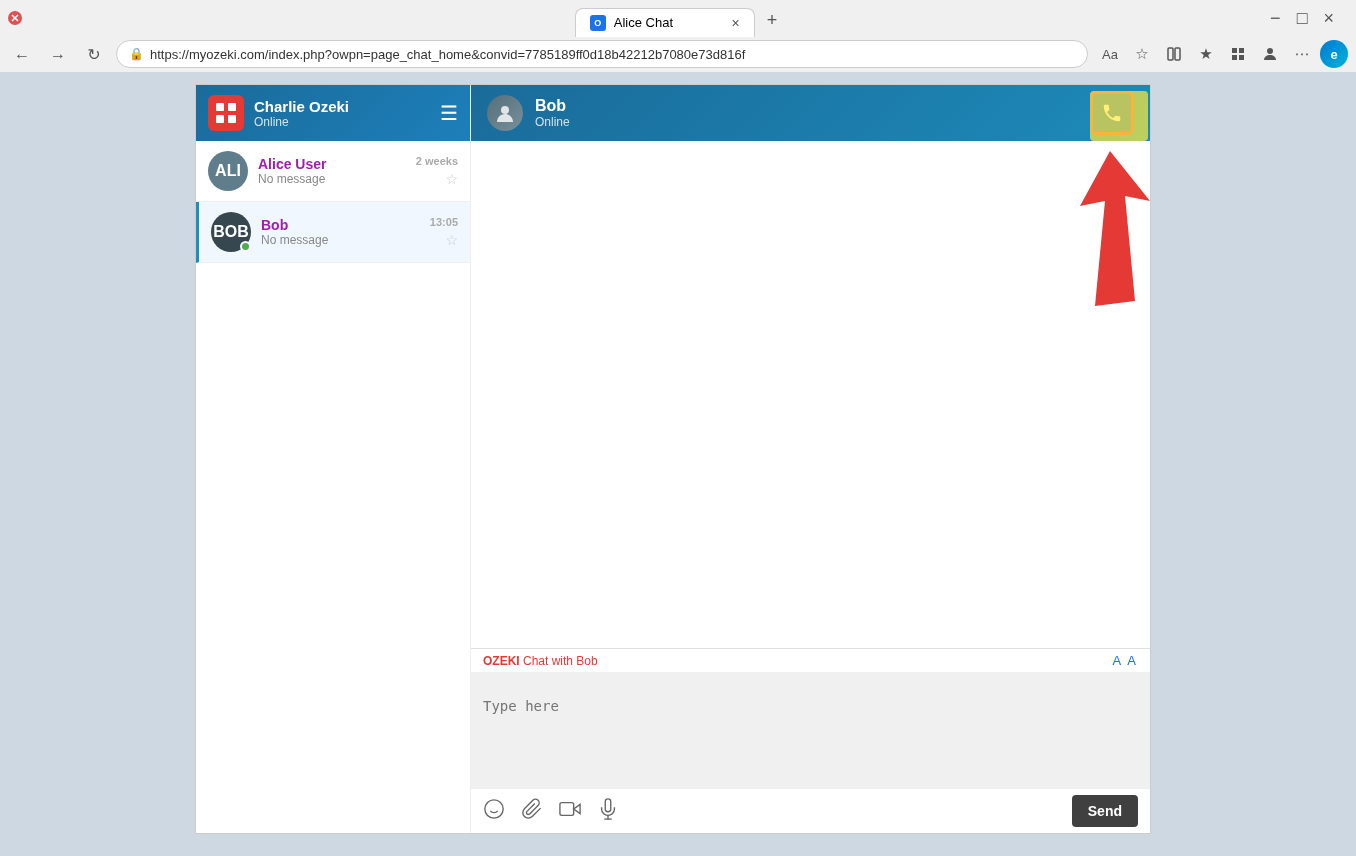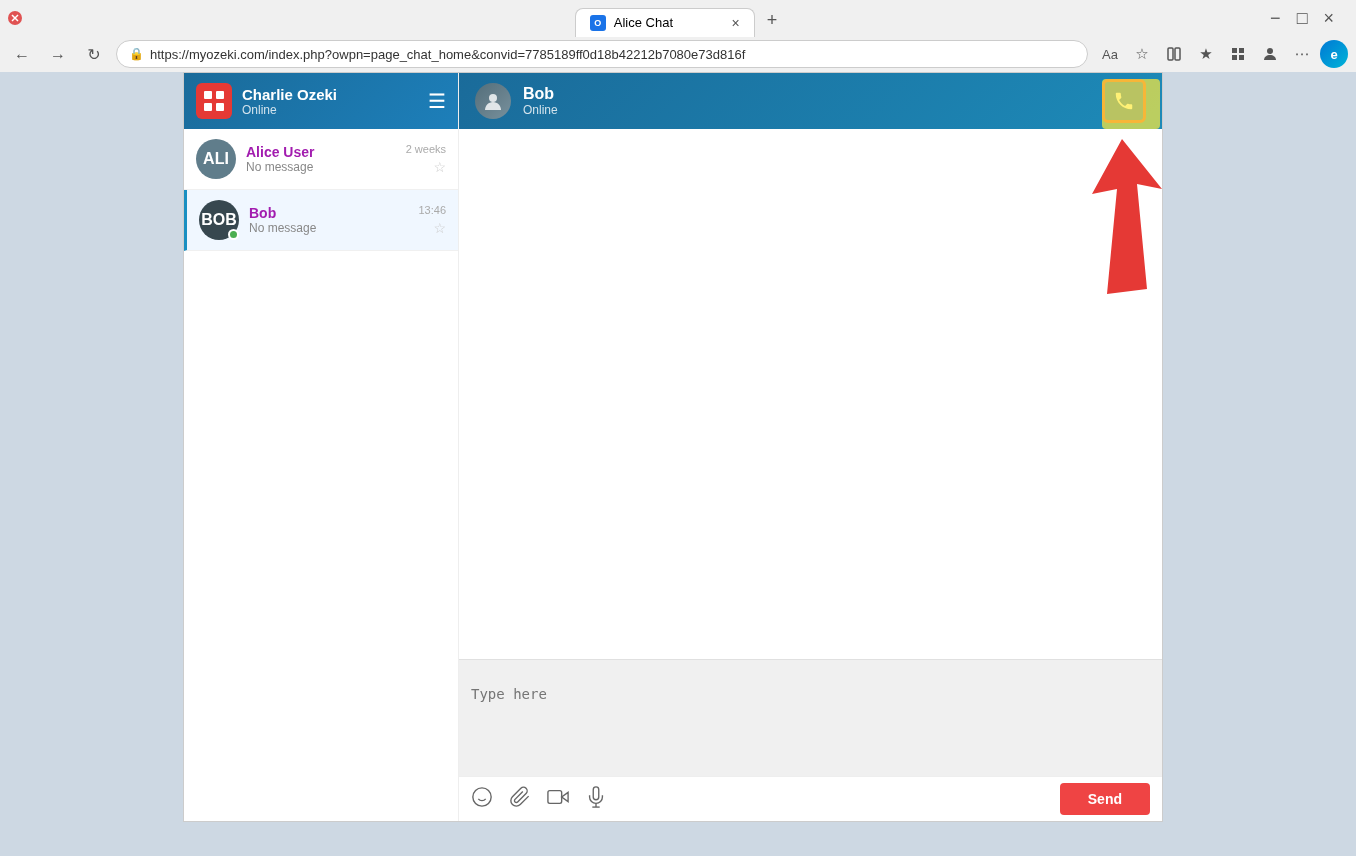--- a/index.html
+++ b/index.html
@@ -239,20 +239,21 @@
     }
     .contact-meta {
       display: flex;
       flex-direction: column;
       align-items: flex-end;
       gap: 4px;
     }
     .contact-time {
       font-size: 11px;
       color: #aaa;
+      font-weight: bold;
     }
     .contact-star {
       color: #ccc;
       font-size: 14px;
     }
 
     
     .chat-area {
       flex: 1;
       display: flex;
@@ -346,25 +347,25 @@
       display: flex;
       gap: 16px;
       flex: 1;
     }
     .chat-action-icon {
       font-size: 20px;
       color: #666;
       cursor: pointer;
     }
     .send-button {
-      background: #ef4444;
+      background: #404040;
       color: white;
       border: none;
       border-radius: 4px;
-      padding: 8px 28px;
+      padding: 8px 16px;
       font-size: 14px;
       font-weight: 600;
       cursor: pointer;
     }
 
     
     .arrow-overlay {
       position: absolute;
       top: 56px;
       right: 0;
@@ -446,21 +447,21 @@
           <circle cx="8" cy="5" r="3"></circle>
           <path d="M2 14c0-3 2.7-5 6-5s6 2 6 5"></path>
         </svg>
     </button>
     <button class="browser-action-btn">⋯</button>
     <div class="edge-icon" style="font-size:13px; font-weight:bold; color:white; background: linear-gradient(135deg,#0078d4,#00b4d8); border-radius:50%; width:28px;height:28px;display:flex;align-items:center;justify-content:center; cursor:pointer;">e</div>
   </div>
 </div>
 
 <div style="display:flex; margin-left:183px; width:980px; height:calc(856px - 106px); position:relative;">
-  <div class="app-container" style="margin:0; width:100%; height:100%;justify-content:space-between;">
+  <div class="app-container" style="margin:12px; width:100%; height:100%;justify-content:space-between;">
 
     <div class="sidebar">
       <div class="sidebar-header">
         <div class="sidebar-header-avatar">
           <svg width="22" height="22" viewBox="0 0 22 22" fill="none">
             <rect x="1" y="1" width="8" height="8" fill="white" rx="1"></rect>
             <rect x="13" y="1" width="8" height="8" fill="white" rx="1"></rect>
             <rect x="1" y="13" width="8" height="8" fill="white" rx="1"></rect>
             <rect x="13" y="13" width="8" height="8" fill="white" rx="1"></rect>
           </svg>
@@ -491,21 +492,21 @@
         <div class="contact-item active">
           <div class="contact-avatar bob">
             <span>BOB</span>
             <div class="online-dot"></div>
           </div>
           <div class="contact-info">
             <div class="contact-name">Bob</div>
             <div class="contact-last-msg">No message</div>
           </div>
           <div class="contact-meta">
-            <span class="contact-time">13:46</span>
+            <span class="contact-time">13:05</span>
             <span class="contact-star">☆</span>
           </div>
         </div>
       </div>
     </div>
 
     <div class="chat-area" style="position:relative;">
 
       <div class="chat-header">
         <div class="chat-header-bob-img">
@@ -530,20 +531,26 @@
         <polygon points="160,10 200,60 175,55 185,160 145,165 155,60 130,65" fill="#e53935"></polygon>
       </svg>
 
       <div style="position:absolute; top:6px; right:2px; width:58px; height:50px; background: rgba(255,235,59,0.7); border-radius:4px; pointer-events:none; z-index:5;"></div>
 
       <div class="chat-messages">
         
       </div>
 
       <div class="chat-footer">
+        <div class="chat-footer-label">
+          <div class="chat-footer-label-left">
+            <span class="brand">OZEKI</span><span> Chat with Bob</span>
+          </div>
+          <div class="chat-footer-font-size">A A</div>
+        </div>
         <div class="chat-input-area">
           <textarea class="chat-input" placeholder="Type here" style=""></textarea>
         </div>
         <div class="chat-actions">
           <div class="chat-action-icons">
             <span class="chat-action-icon" title="Emoji">
               <svg width="22" height="22" viewBox="0 0 24 24" fill="none" stroke="#666" stroke-width="1.5">
                   <circle cx="12" cy="12" r="10"></circle>
                   <path d="M8 14s1.5 2 4 2 4-2 4-2"></path>
                   <line x1="9" y1="9" x2="9.01" y2="9"></line>

